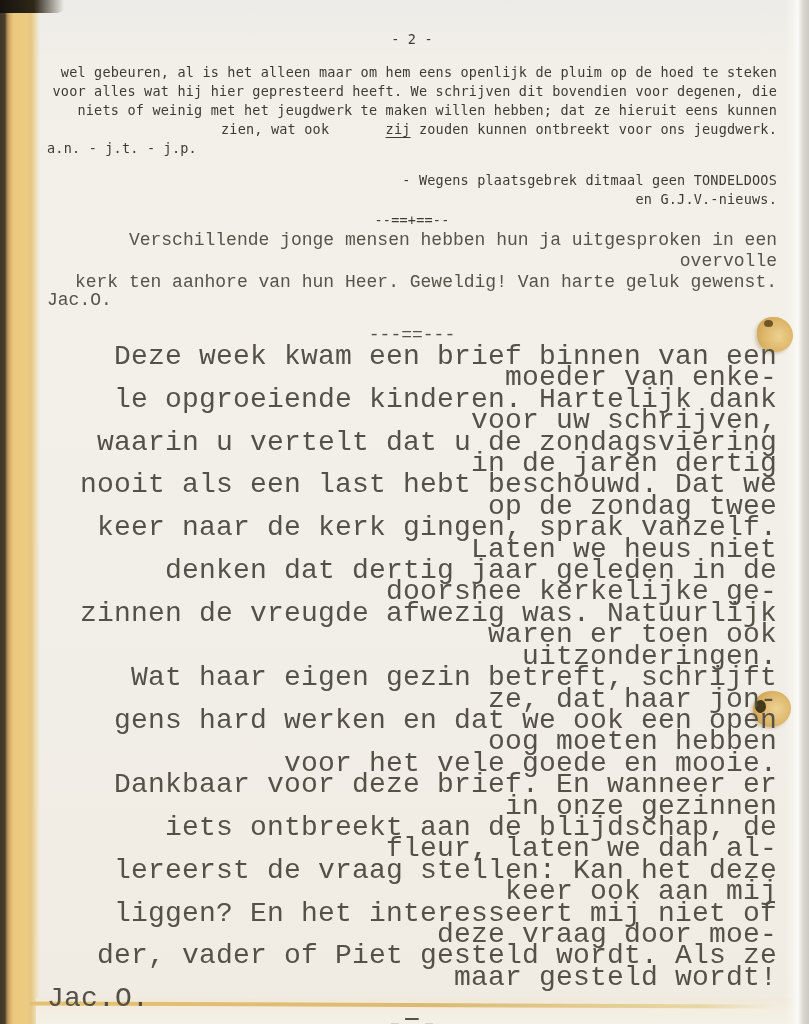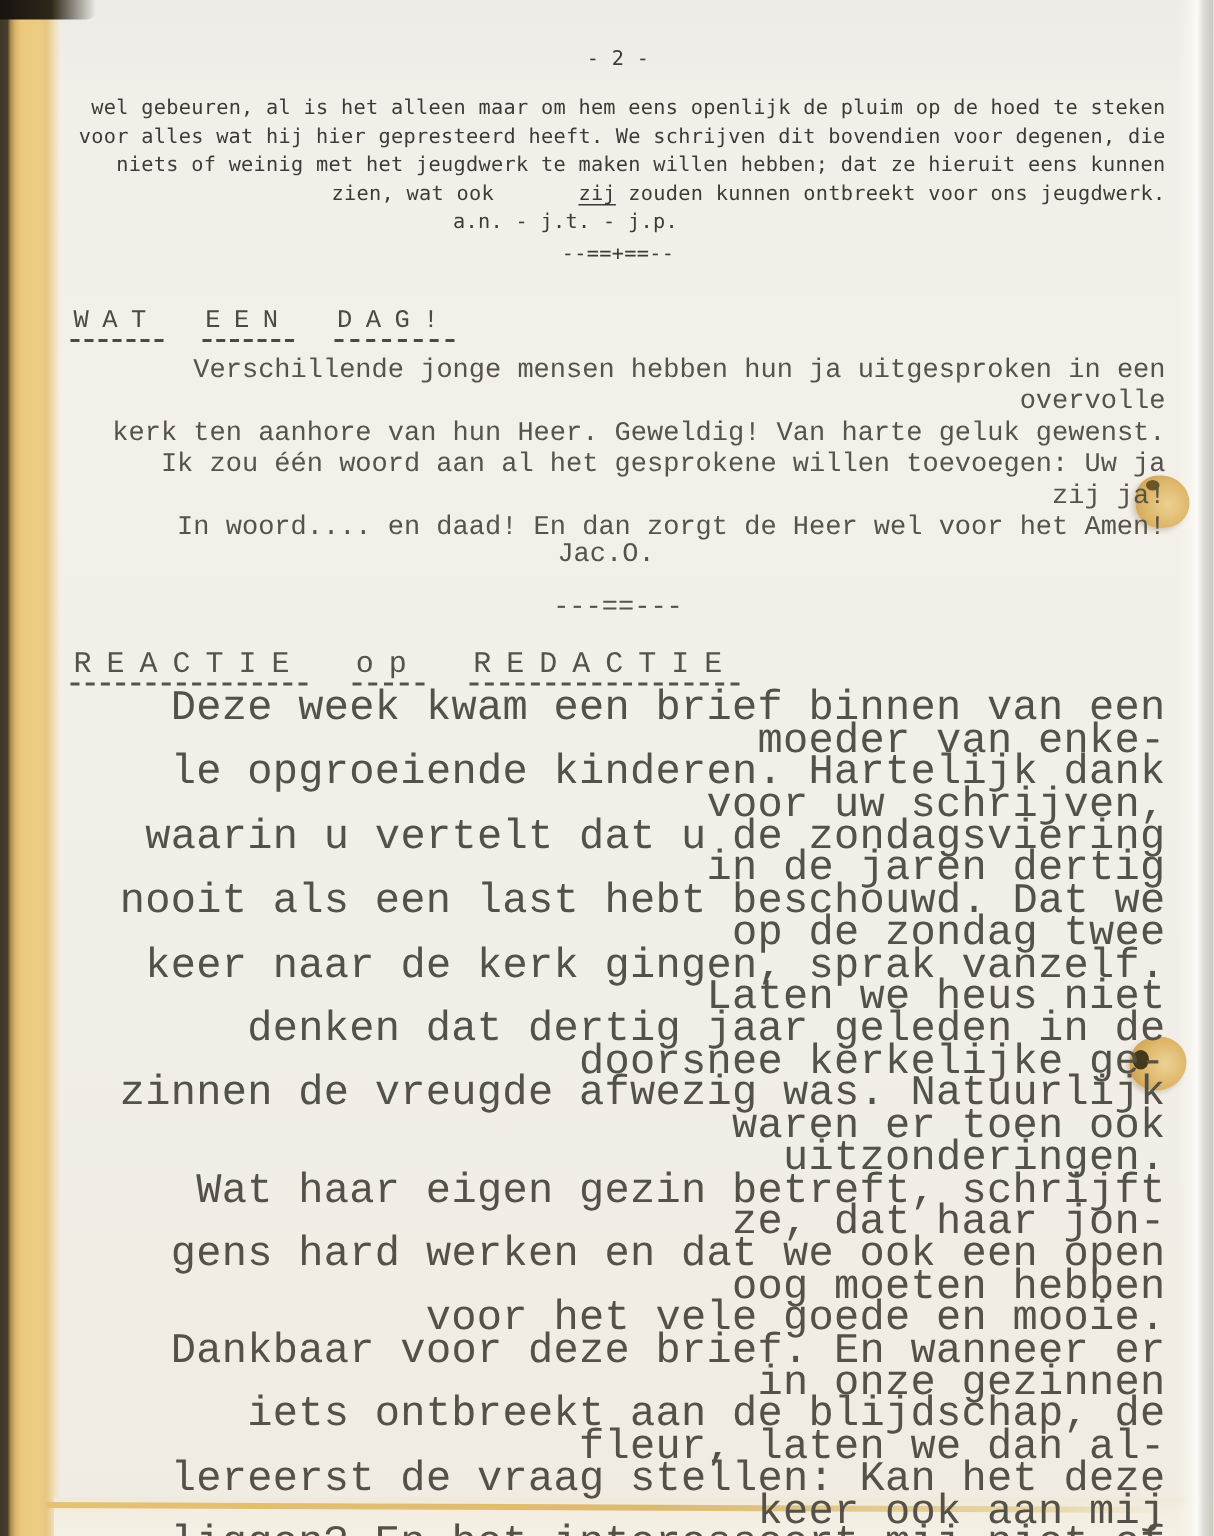--- a/index.html
+++ b/index.html
@@ -74,21 +74,21 @@
   }
   .t-serif-sm{
     font-family:"Liberation Mono", monospace;
     font-size:18px;line-height:21px;color:#565349;
   }
   .t-serif-lg{
     font-family:"Liberation Mono", monospace;
     font-size:28px;line-height:21.4px;letter-spacing:.2px;color:#545148;
   }
   .page-num{text-align:center;margin:0 0 14px 0;}
-  .sig-right{text-align:center;}
+  .sig-right{text-align:left;}
   .note{margin:13px 0 0 12px;}
   .divider{text-align:center;margin:0;}
   .u{text-decoration:underline;text-underline-offset:3px;margin-left:48px;}
 
   
   .head-wat{margin:25px 0 9px 0;font-size:17px;color:#4b4940;}
   .head-reactie{margin:17px 0 5px 0;font-size:20px;color:#55524a;}
   .hw{
     display:inline-block;letter-spacing:9px;padding:0 2px 1px 2px;
     border-bottom:2px dashed currentColor;margin-right:16px;
@@ -116,39 +116,29 @@
 
   <div class="content">
 
     <div class="page-num t-sans">- 2 -</div>
 
     <p class="t-sans pre m0"><span>wel gebeuren, al is het alleen maar om hem eens openlijk de pluim op de hoed te steken
 voor alles wat hij hier gepresteerd heeft. We schrijven dit bovendien voor degenen, die
 niets of weinig met het jeugdwerk te maken willen hebben; dat ze hieruit eens kunnen
 zien, wat ook </span><span class="u">zij</span><span> zouden kunnen ontbreekt voor ons jeugdwerk.</span></p>
     <div class="t-sans sig-right sig-intro">a.n. - j.t. - j.p.</div>
+    <p class="t-sans pre note">- Wegens plaatsgebrek ditmaal geen TONDELDOOS
+  en G.J.V.-nieuws.</p>
     <div class="t-sans divider mt2">--==+==--</div>
 
-    <div class="t-serif-sm head-wat">
-      <span class="hw">WAT</span>
-      <span class="hw">EEN</span>
-      <span class="hw">DAG!</span>
-    </div>
     <p class="t-serif-sm pre m0">  Verschillende jonge mensen hebben hun ja uitgesproken in een overvolle
 kerk ten aanhore van hun Heer. Geweldig! Van harte geluk gewenst.</p>
-    <p class="t-serif-sm pre m0">  Ik zou één woord aan al het gesprokene willen toevoegen: Uw ja zij ja!
-In woord.... en daad! En dan zorgt de Heer wel voor het Amen!</p>
     <div class="t-serif-sm sig-right sig-wat">Jac.O.</div>
     <div class="t-serif-sm divider mt14">---==---</div>
 
-    <div class="t-serif-lg head-reactie">
-      <span class="hw">REACTIE</span>
-      <span class="hw">op</span>
-      <span class="hw">REDACTIE</span>
-    </div>
     <p class="t-serif-lg pre m0">  Deze week kwam een brief binnen van een moeder van enke-
 le opgroeiende kinderen. Hartelijk dank voor uw schrijven,
 waarin u vertelt dat u de zondagsviering in de jaren dertig
 nooit als een last hebt beschouwd. Dat we op de zondag twee
 keer naar de kerk gingen, sprak vanzelf. Laten we heus niet
 denken dat dertig jaar geleden in de doorsnee kerkelijke ge-
 zinnen de vreugde afwezig was. Natuurlijk waren er toen ook
 uitzonderingen.
   Wat haar eigen gezin betreft, schrijft ze, dat haar jon-
 gens hard werken en dat we ook een open oog moeten hebben

